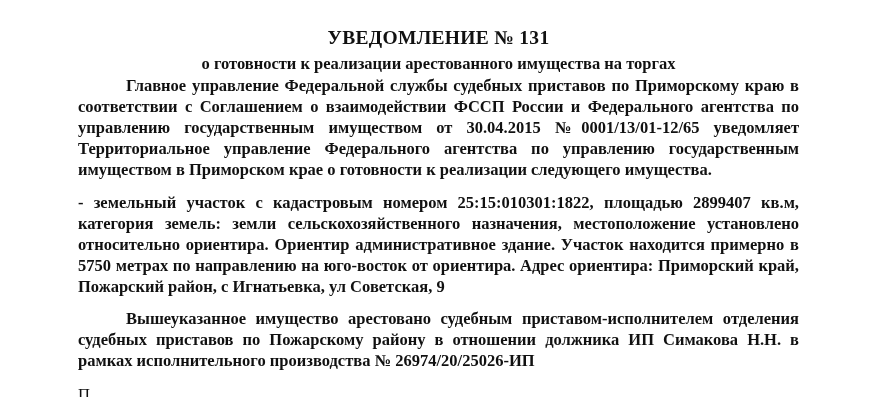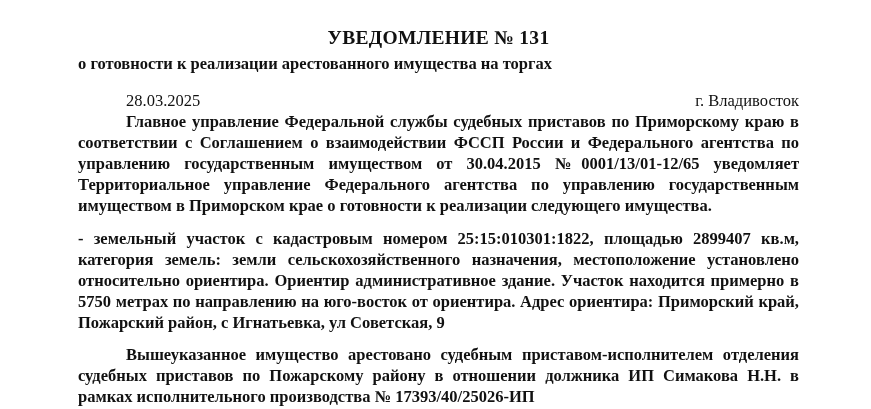--- a/index.html
+++ b/index.html
@@ -23,21 +23,21 @@
   }
   .doc-title {
     text-align: center;
     font-size: 19.5px;
     font-weight: bold;
     letter-spacing: 0.3px;
     margin: 0;
     line-height: 1.25;
   }
   .doc-subtitle {
-    text-align: left;
+    text-align: center;
     font-size: 16.5px;
     font-weight: bold;
     margin: 4px 0 0 0;
     line-height: 1.25;
   }
   .meta-row {
     position: relative;
     margin-top: 16px;
     height: 20px;
     font-size: 16.5px;
@@ -80,26 +80,22 @@
 </style>
 </head>
 <body>
 
 <div class="page">
 
   <h1 class="doc-title">УВЕДОМЛЕНИЕ № 131</h1>
 
   <h2 class="doc-subtitle">о готовности к реализации арестованного имущества на  торгах</h2>
 
-  <div class="meta-row">
-    <span class="meta-date">28.03.2025</span>
-    <span class="meta-city">г. Владивосток</span>
-  </div>
 
   <div class="body-text">
     <p class="para">Главное управление Федеральной службы судебных приставов по Приморскому краю в соответствии с Соглашением о взаимодействии ФССП России и Федерального агентства по управлению государственным имуществом от 30.04.2015 №0001/13/01-12/65 уведомляет Территориальное управление Федерального агентства по управлению государственным имуществом в Приморском крае о готовности к реализации следующего имущества.</p>
     <p class="para no-indent">- земельный участок с кадастровым номером 25:15:010301:1822, площадью 2899407 кв.м, категория земель: земли сельскохозяйственного назначения, местоположение установлено относительно ориентира. Ориентир административное здание. Участок находится примерно в 5750 метрах по направлению на юго-восток от ориентира. Адрес ориентира: Приморский край, Пожарский район, с Игнатьевка, ул Советская, 9</p>
-    <p class="para">Вышеуказанное имущество арестовано судебным приставом-исполнителем отделения судебных приставов по Пожарскому району в отношении должника ИП Симакова Н.Н. в рамках исполнительного производства № 17393/40/25026-ИП</p>
+    <p class="para">Вышеуказанное имущество арестовано судебным приставом-исполнителем отделения судебных приставов по Пожарскому району в отношении должника ИП Симакова Н.Н. в рамках исполнительного производства № 26974/20/25026-ИП</p>
   </div>
 
   <div class="tail">П</div>
 
 </div>
 
 </body></html>

